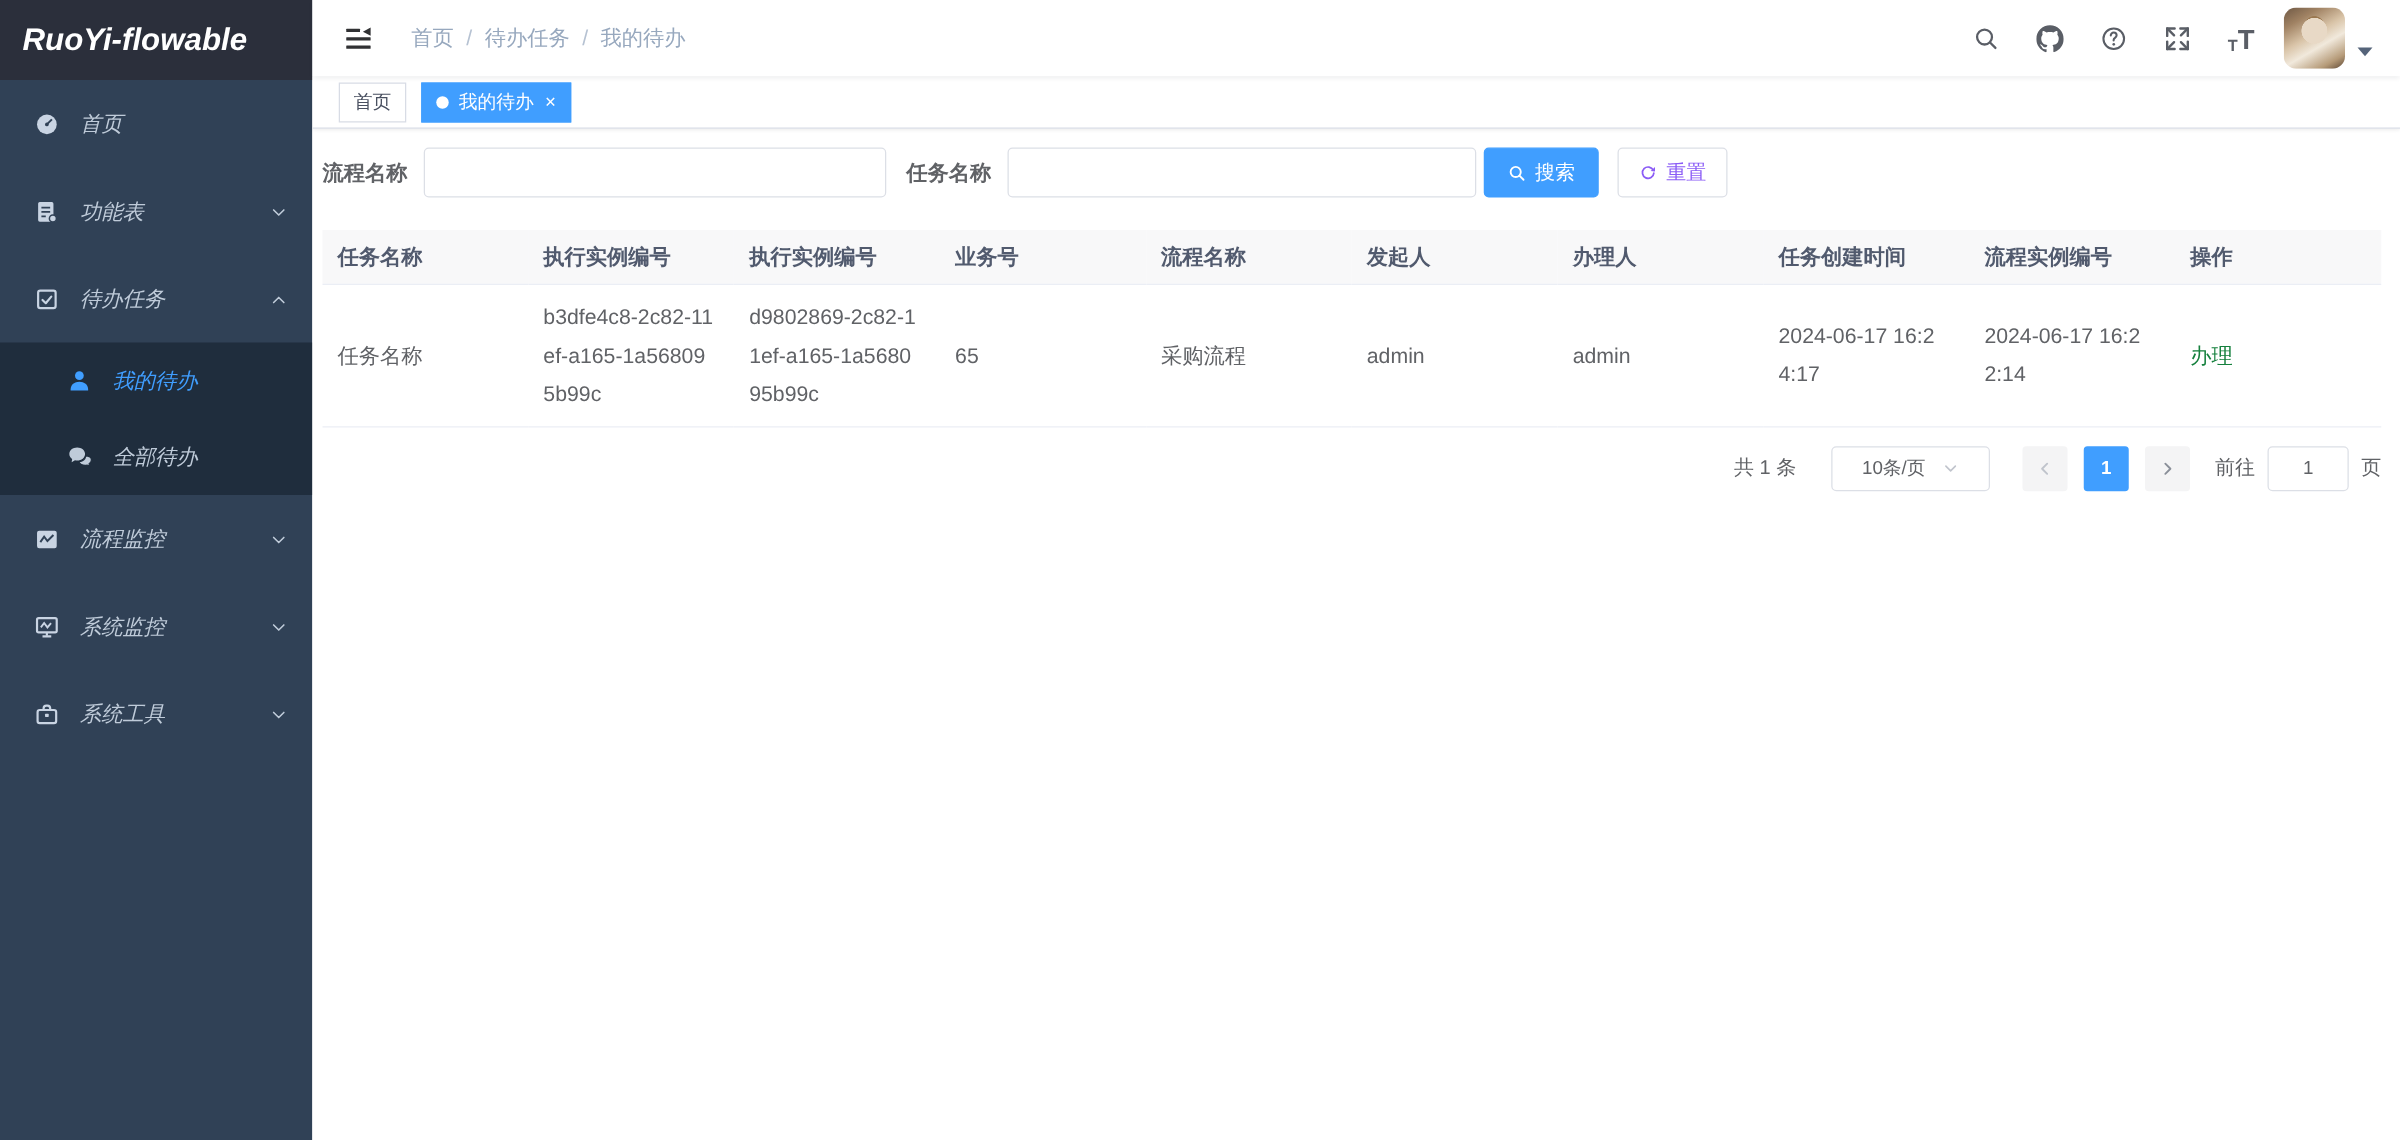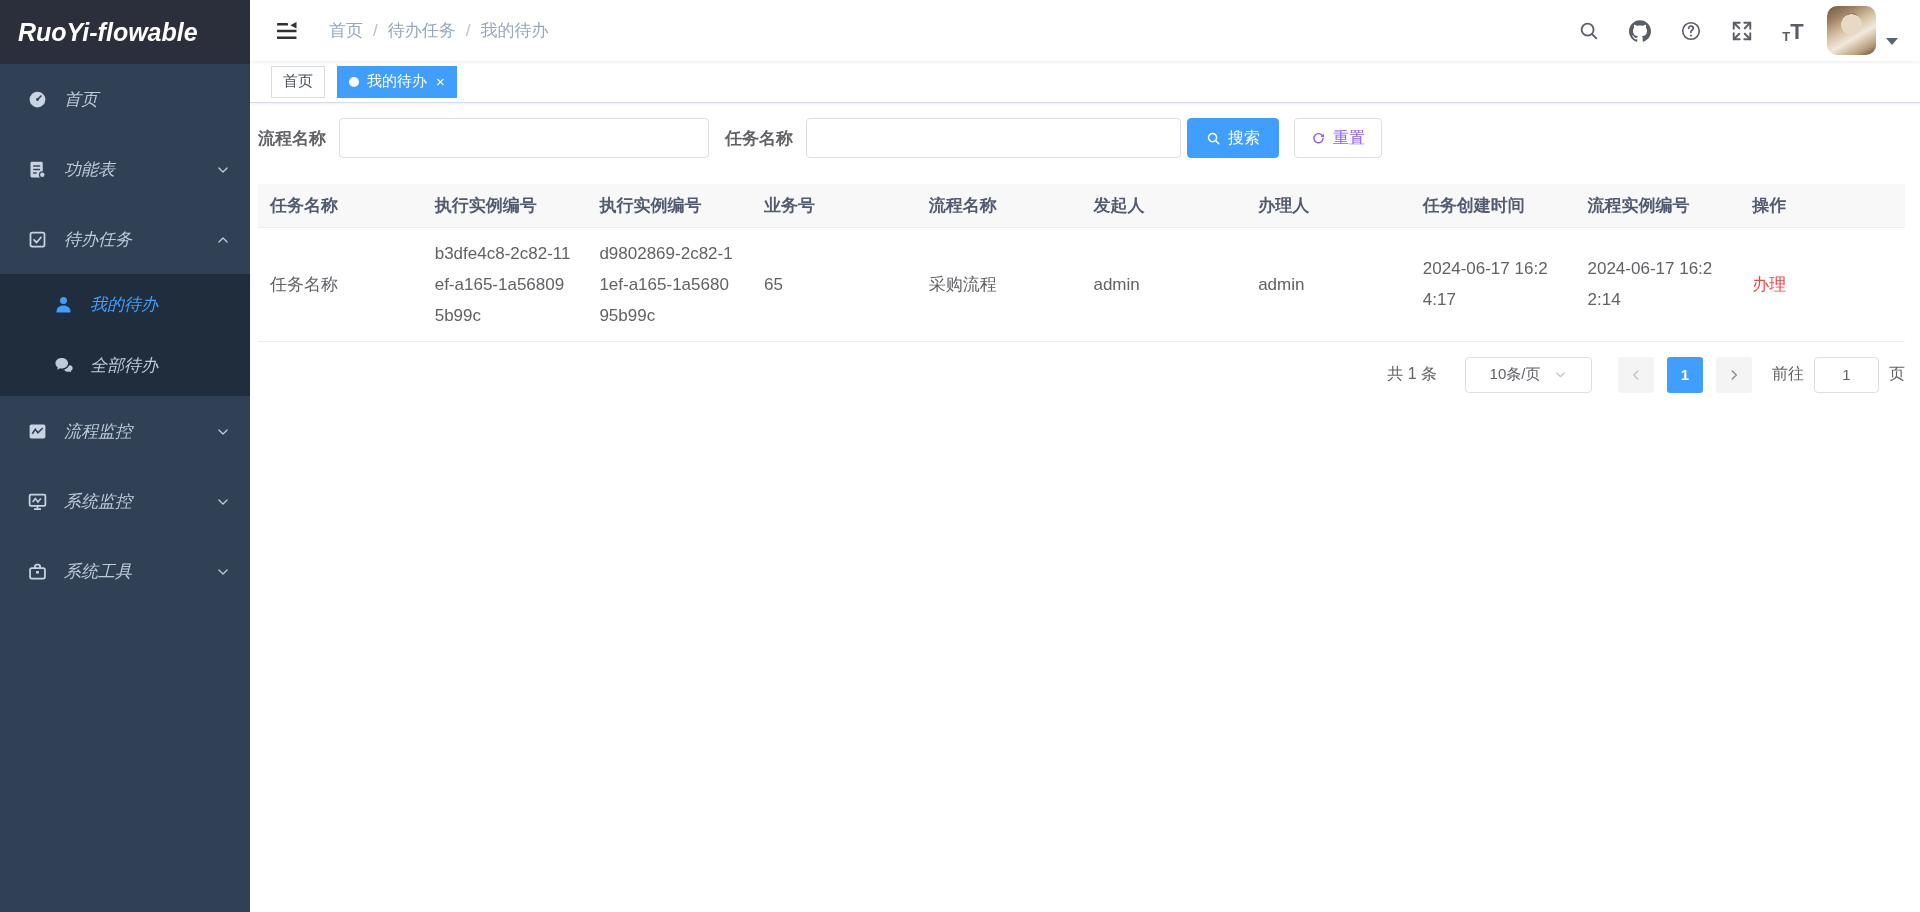--- a/index.html
+++ b/index.html
@@ -63,21 +63,21 @@
   .btn { height:40px; border-radius:4px; font-size:16px; display:inline-flex; align-items:center; cursor:pointer; border:1px solid #dcdfe6; background:#fff; color:#8b5cf6; padding:0 16px; }
   .btn svg { width:15px; height:15px; margin-right:7px; }
   .btn.primary { background:#409eff; border-color:#409eff; color:#fff; padding:0 18px; margin-left:6px; }
   .btn.plain { margin-left:15px; }
 
   
   table { width:100%; border-collapse:collapse; table-layout:fixed; margin-top:26px; }
   th { height:43px; background:#f8f8f9; color:#515a6e; font-size:17px; font-weight:bold; text-align:left; padding:0 14px 0 12px; border-bottom:1px solid #ebeef5; }
   td { padding:10px 14px 10px 12px; font-size:17px; color:#606266; line-height:31px; border-bottom:1px solid #ebeef5; vertical-align:middle; }
   td.brk { word-break:break-all; }
-  .row-action { color:#ef4444; cursor:pointer; text-decoration:none; }
+  .row-action { color:#15803d; cursor:pointer; text-decoration:none; }
 
   
   .pagination { margin-top:15px; display:flex; align-items:center; justify-content:flex-end; font-size:16px; color:#606266; }
   .pg-total { margin-right:28px; }
   .pg-select { width:127px; height:36px; border:1px solid #dcdfe6; border-radius:4px; display:flex; align-items:center; justify-content:center; gap:14px; color:#606266; font-size:15px; cursor:pointer; margin-right:26px; }
   .pg-select svg { width:13px; height:13px; color:#c0c4cc; }
   .pg-btn { width:36px; height:36px; border:none; border-radius:3px; background:#f4f4f5; display:inline-flex; align-items:center; justify-content:center; cursor:pointer; }
   .pg-btn svg { width:14px; height:14px; }
   .pg-btn.prev { color:#c0c4cc; }
   .pg-btn.next { color:#8a8f99; }

